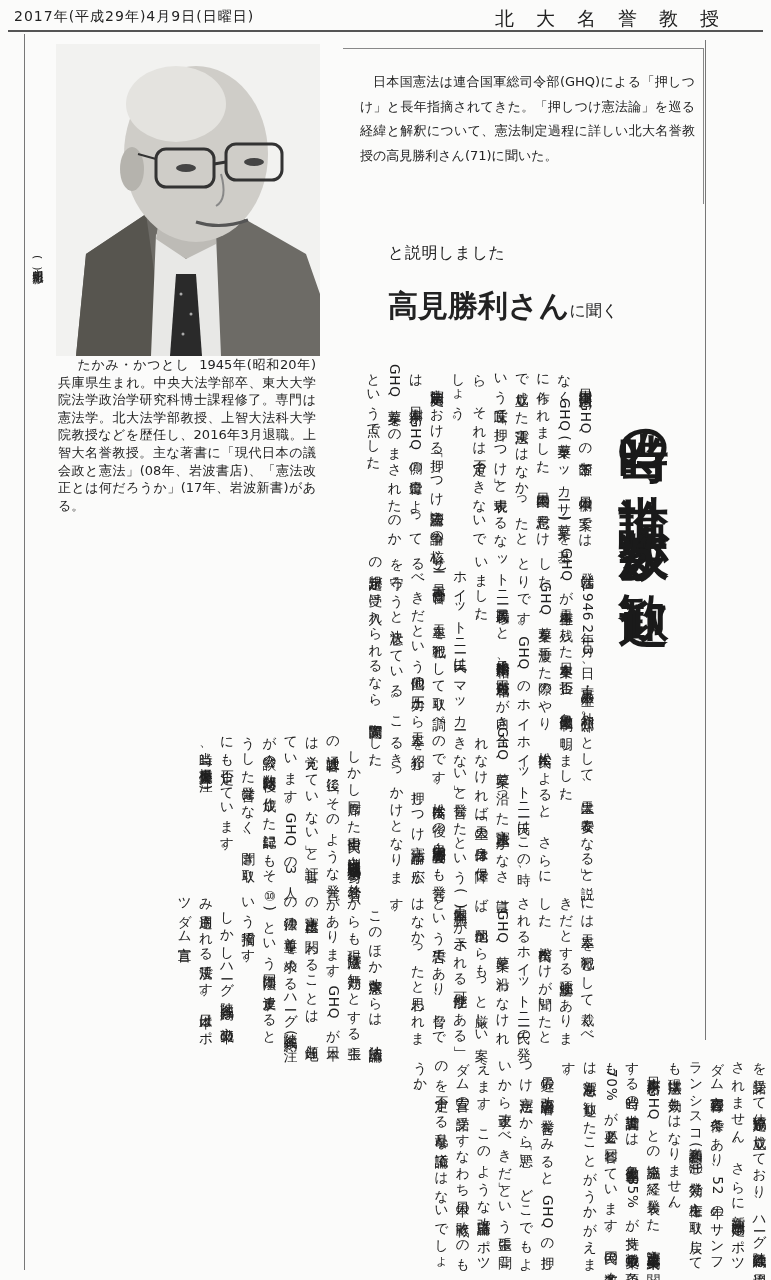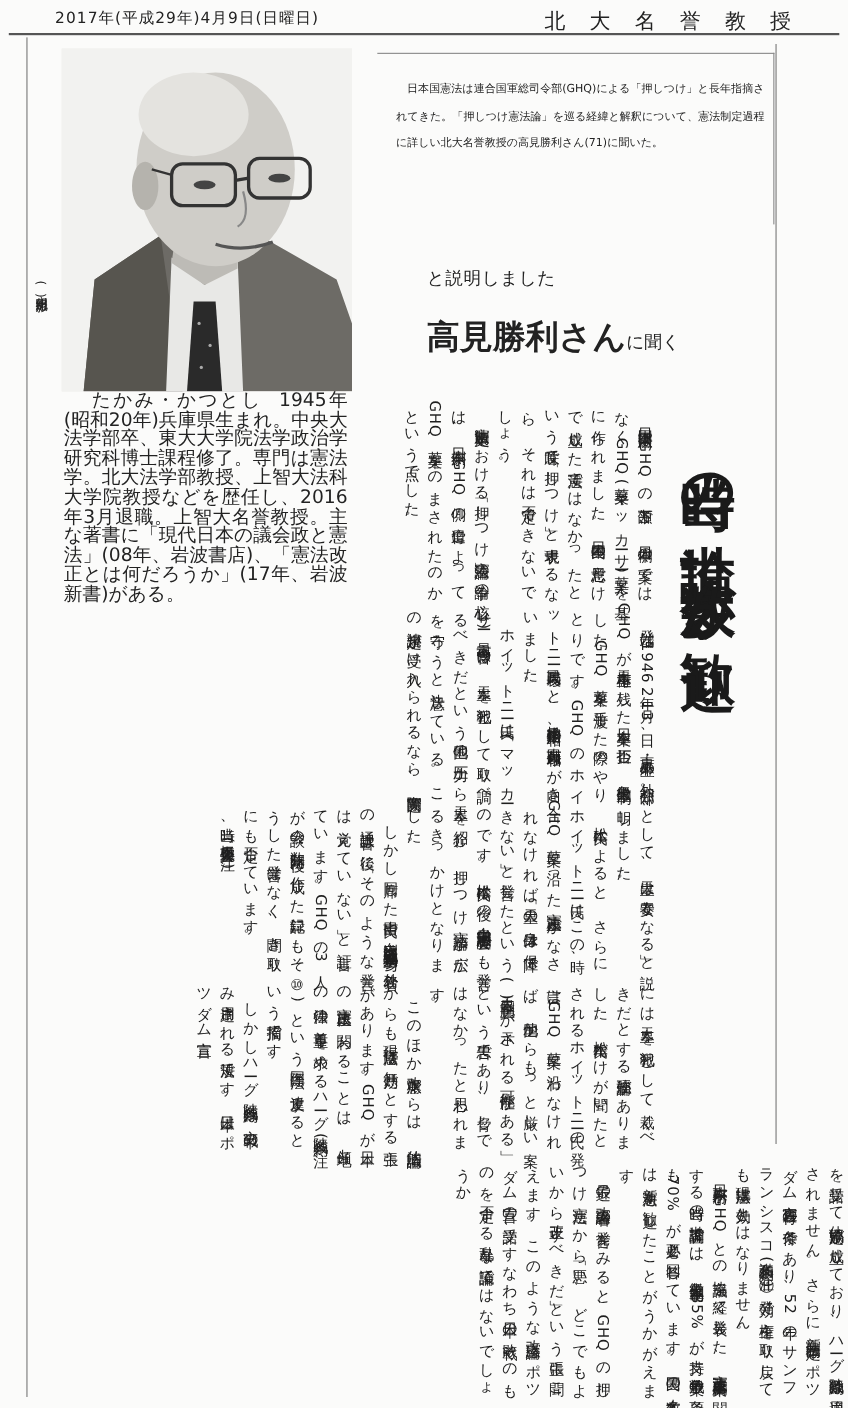--- a/index.html
+++ b/index.html
@@ -1,33 +1,33 @@
 <!DOCTYPE html>
 <html><head>
 <meta charset="utf-8">
 <style>
   html, body { margin:0; padding:0; }
   body { width:771px; height:1280px; background:#fbfbfa; position:relative; overflow:hidden;
          font-family:"DejaVu Sans", sans-serif; color:#1a1a1a; }
   .abs { position:absolute; }
-  .masthead-date { left:14px; top:8px; font-size:14px; letter-spacing:1px; color:#222;margin-left:36px; }
+  .masthead-date { left:14px; top:8px; font-size:14px; letter-spacing:1px; color:#222; }
   .masthead-paper { right:30px; top:6px; font-family:"DejaVu Serif", serif; font-size:19px; letter-spacing:22px; color:#222; }
   .rule-top { left:8px; right:8px; top:30px; height:2px; background:#555; }
   .rule-left { left:24px; top:34px; width:1px; bottom:10px; background:#777; }
   .rule-right-v { left:705px; top:40px; width:1px; height:1000px; background:#777; }
   .lead-box { left:343px; top:48px; width:360px; height:155px; border-top:1px solid #888; border-right:1px solid #888; }
-  .lead { left:360px; top:70px; width:335px; font-size:10px; line-height:24.5px; color:#222; text-align:justify; }
+  .lead { left:360px; top:70px; width:335px; font-size:13px; line-height:24.5px; color:#222; text-align:justify; }
   .lead .indent { padding-left:1em; }
   .kicker { left:388px; top:243px; font-size:16px; color:#222; letter-spacing:0.5px; }
   .headline-name { left:388px; top:286px; font-family:Liberation Mono, monospace; font-weight:bold; font-size:30px; color:#222; }
   .headline-name span { font-size:16px; font-weight:normal; }
   .photo { left:56px; top:44px; width:264px; height:312px; overflow:hidden; background:#f0f0ee; }
   .photo svg { width:100%; height:100%; display:block; }
   .credit { left:29px; top:255px; writing-mode:vertical-rl; font-size:11px; color:#222; letter-spacing:1px; }
-  .bio { left:58px; top:356px; width:258px; font-size:17px; line-height:17.6px; color:#222; text-align:justify; }
+  .bio { left:58px; top:356px; width:258px; font-size:13px; line-height:17.6px; color:#222; text-align:justify; }
   .bio .name { padding-left:1.5em; }
   .vcol { writing-mode:vertical-rl; font-size:13.6px; line-height:21.2px; letter-spacing:0.8px; color:#1e1e1e; text-align:justify; }
   .vcol p { margin:0; text-indent:1em; }
   .vcol p.noindent { text-indent:0; }
   .big-head { left:614px; top:392px; writing-mode:vertical-rl; font-family:"DejaVu Serif", serif; font-weight:bold; font-size:50px; letter-spacing:2px; color:#1a1a1a; line-height:60px; }
   .big-head .gap { display:inline-block; height:30px; }
 </style>
 </head>
 <body>
 

